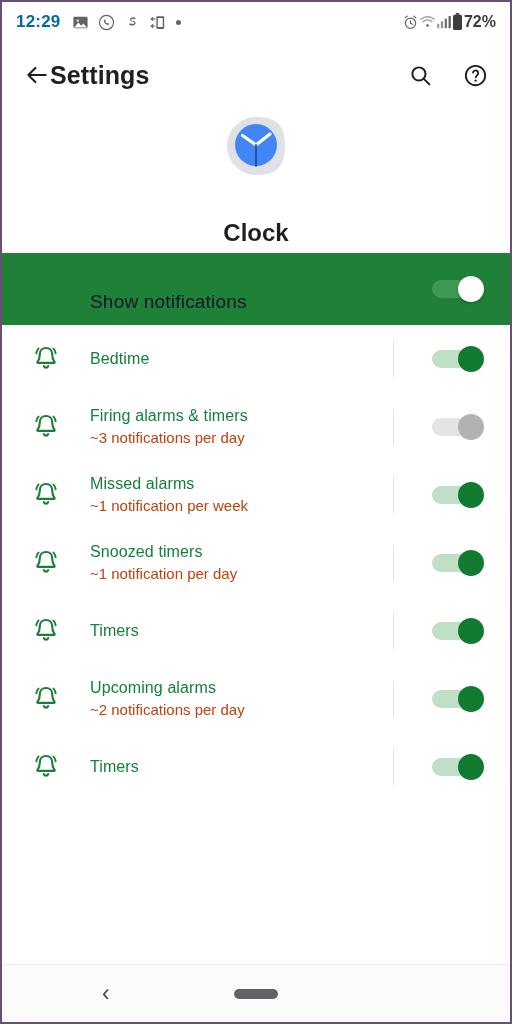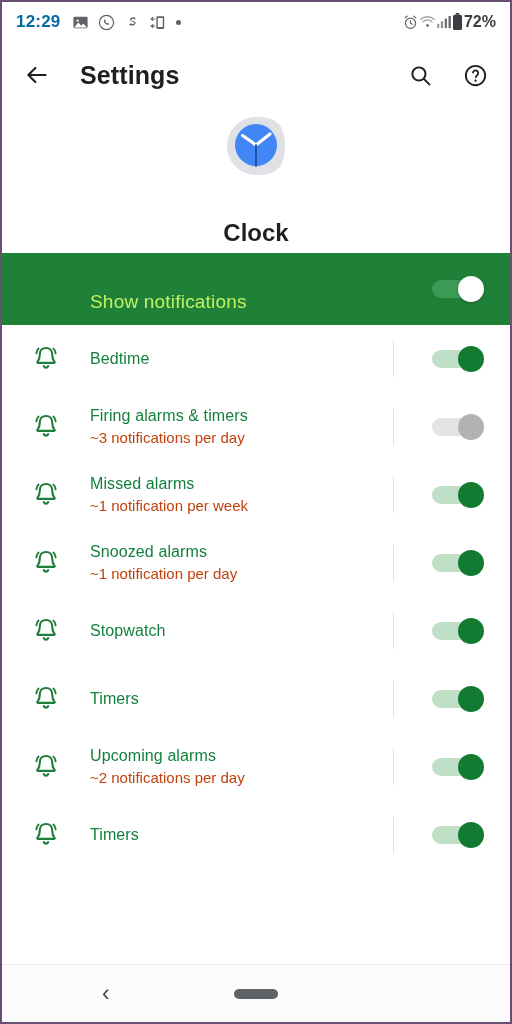--- a/index.html
+++ b/index.html
@@ -20,34 +20,34 @@
                padding:0 14px; background:#fff; }
   .sb-time { font-size:17px; font-weight:600; color:#0369a1; letter-spacing:.2px; }
   .sb-left-icons { display:flex; align-items:center; gap:9px; margin-left:12px; }
   .sb-right { margin-left:auto; display:flex; align-items:center; }
   .sb-battery-text { font-size:16px; font-weight:600; color:#3c3c41; margin-left:1px; }
   .sb-dot { width:5px; height:5px; border-radius:50%; background:#5f6368; display:inline-block; }
   .ic { display:inline-flex; align-items:center; justify-content:center; }
 
   
   .appbar { height:66px; flex:0 0 66px; display:flex; align-items:center; padding:0 22px; background:#fff; }
-  .appbar-title { font-size:25px; font-weight:600; color:#1f1f22; margin-left:30px; letter-spacing:.1px; }
+  .appbar-title { font-size:25px; font-weight:600; color:#1f1f22; letter-spacing:.1px; }
   .appbar-actions { margin-left:auto; display:flex; align-items:center; gap:30px; }
   .tap { cursor:pointer; }
 
   
   .app-hero { flex:0 0 145px; display:flex; flex-direction:column; align-items:center;
               justify-content:flex-start; padding-top:6px; background:#fff;gap:24px; }
   .app-icon-wrap { width:64px; height:64px; }
   .app-name { margin-top:17px; font-size:24px; font-weight:600; color:#1f1f22; }
 
   
   .banner { flex:0 0 72px; background:#1f8138; display:flex; align-items:center;
             padding:0 26px 0 88px; }
-  .banner-label { color:#bef264; font-size:19px; font-weight:500; letter-spacing:.2px;margin-top:25px; }
+  .banner-label { color:#0f172a; font-size:19px; font-weight:500; letter-spacing:.2px;margin-top:25px; }
   .banner-switch { margin-left:auto; }
 
   
   .sw { position:relative; width:52px; height:22px; }
   .sw .track { position:absolute; left:0; top:2px; width:46px; height:18px; border-radius:9px; }
   .sw .thumb { position:absolute; top:0; width:26px; height:26px; border-radius:50%; top:-2px; }
   .sw.on-white .track { background:#3c9a54; }
   .sw.on-white .thumb { right:0; background:#ffffff; box-shadow:0 1px 3px rgba(0,0,0,.3); }
   .sw.on-green .track { background:#bfe0c6; }
   .sw.on-green .thumb { right:0; background:#137a32; }
@@ -244,41 +244,22 @@
       </div>
       <div class="row">
         <span class="row-icon">
           <svg width="30" height="30" viewBox="0 0 24 24">
             <path d="M12 3.2c-3 0-5 2.2-5 5.1 0 4.3-1.4 5.2-1.9 6-.2.3 0 .8.5.8h12.8c.5 0 .7-.5.5-.8-.5-.8-1.9-1.7-1.9-6 0-2.9-2-5.1-5-5.1z" fill="none" stroke="#1e7d38" stroke-width="1.7" stroke-linejoin="round"></path>
             <path d="M10.3 17.7a1.8 1.8 0 003.4 0" fill="none" stroke="#1e7d38" stroke-width="1.7" stroke-linecap="round"></path>
             <path d="M4.3 7.4A5.6 5.6 0 016 3.7M19.7 7.4A5.6 5.6 0 0018 3.7" fill="none" stroke="#1e7d38" stroke-width="1.6" stroke-linecap="round"></path>
           </svg>
         </span>
         <span class="row-text">
-          <span class="row-title">Snoozed alarms</span>
+          <span class="row-title">Snoozed timers</span>
           <span class="row-sub">~1 notification per day</span>
-        </span>
-        <span class="row-divider"></span>
-        <span class="row-switch">
-          <span class="sw on-green">
-            <span class="track"></span>
-            <span class="thumb"></span>
-          </span>
-        </span>
-      </div>
-      <div class="row">
-        <span class="row-icon">
-          <svg width="30" height="30" viewBox="0 0 24 24">
-            <path d="M12 3.2c-3 0-5 2.2-5 5.1 0 4.3-1.4 5.2-1.9 6-.2.3 0 .8.5.8h12.8c.5 0 .7-.5.5-.8-.5-.8-1.9-1.7-1.9-6 0-2.9-2-5.1-5-5.1z" fill="none" stroke="#1e7d38" stroke-width="1.7" stroke-linejoin="round"></path>
-            <path d="M10.3 17.7a1.8 1.8 0 003.4 0" fill="none" stroke="#1e7d38" stroke-width="1.7" stroke-linecap="round"></path>
-            <path d="M4.3 7.4A5.6 5.6 0 016 3.7M19.7 7.4A5.6 5.6 0 0018 3.7" fill="none" stroke="#1e7d38" stroke-width="1.6" stroke-linecap="round"></path>
-          </svg>
-        </span>
-        <span class="row-text">
-          <span class="row-title">Stopwatch</span>
         </span>
         <span class="row-divider"></span>
         <span class="row-switch">
           <span class="sw on-green">
             <span class="track"></span>
             <span class="thumb"></span>
           </span>
         </span>
       </div>
       <div class="row">

